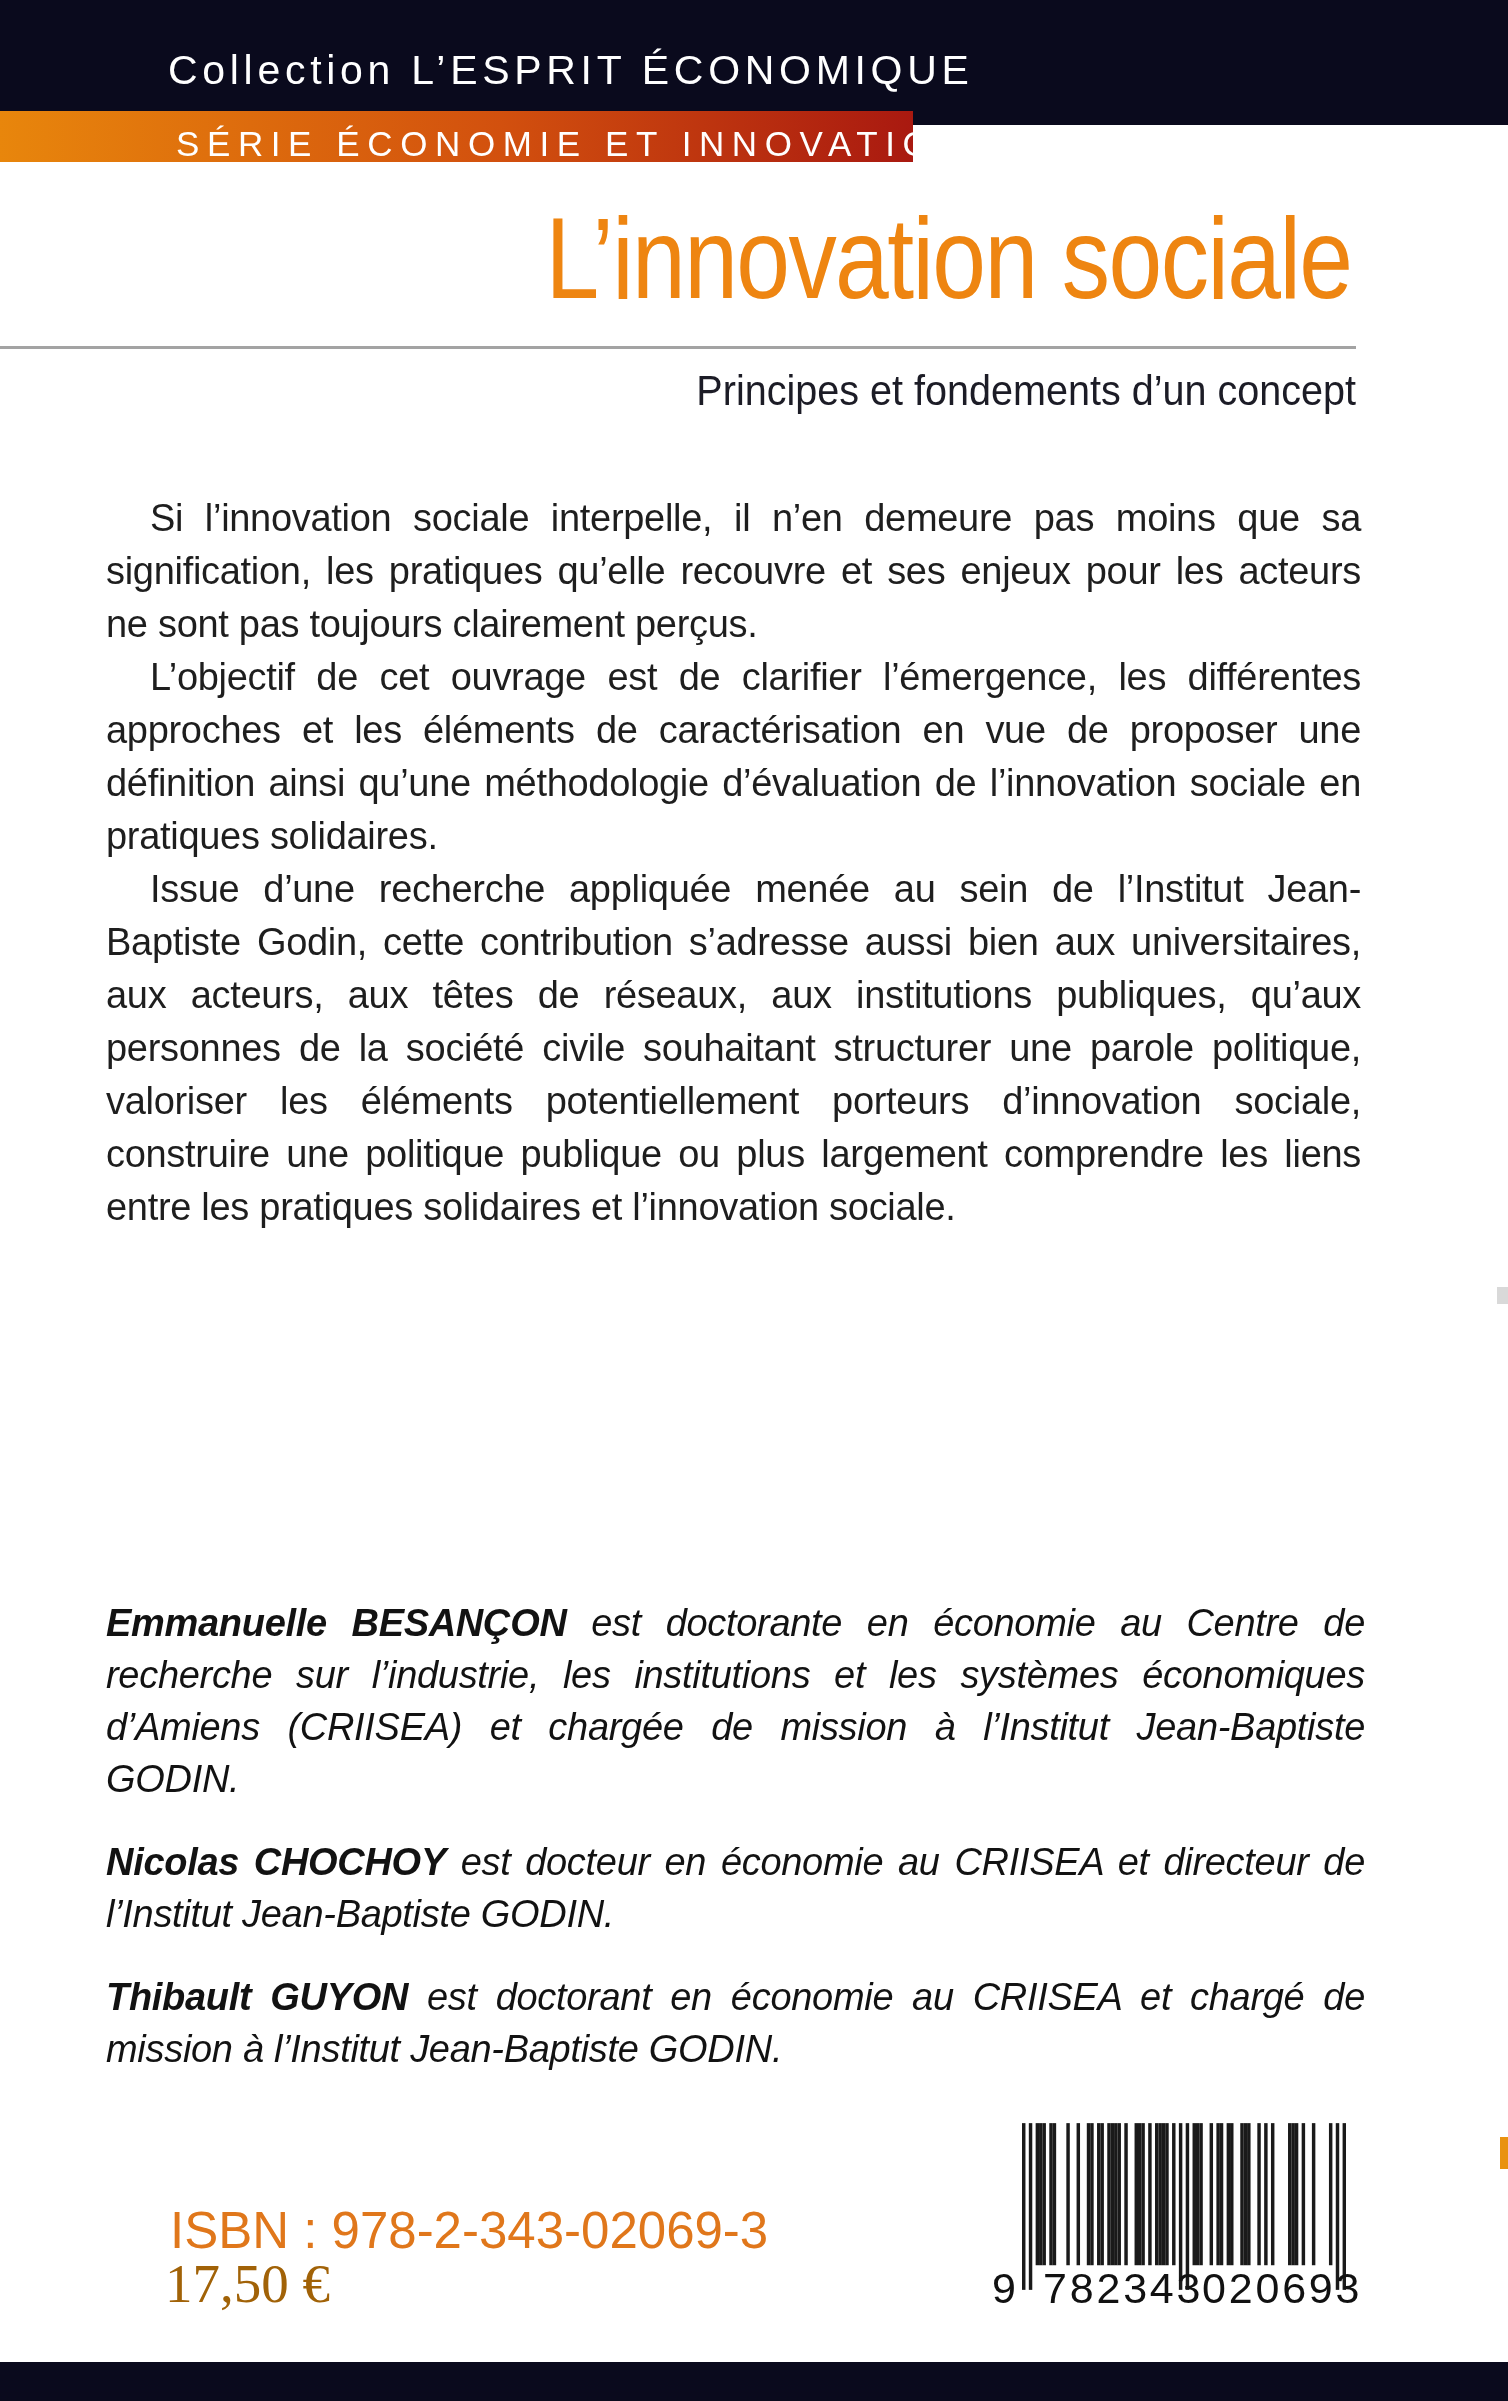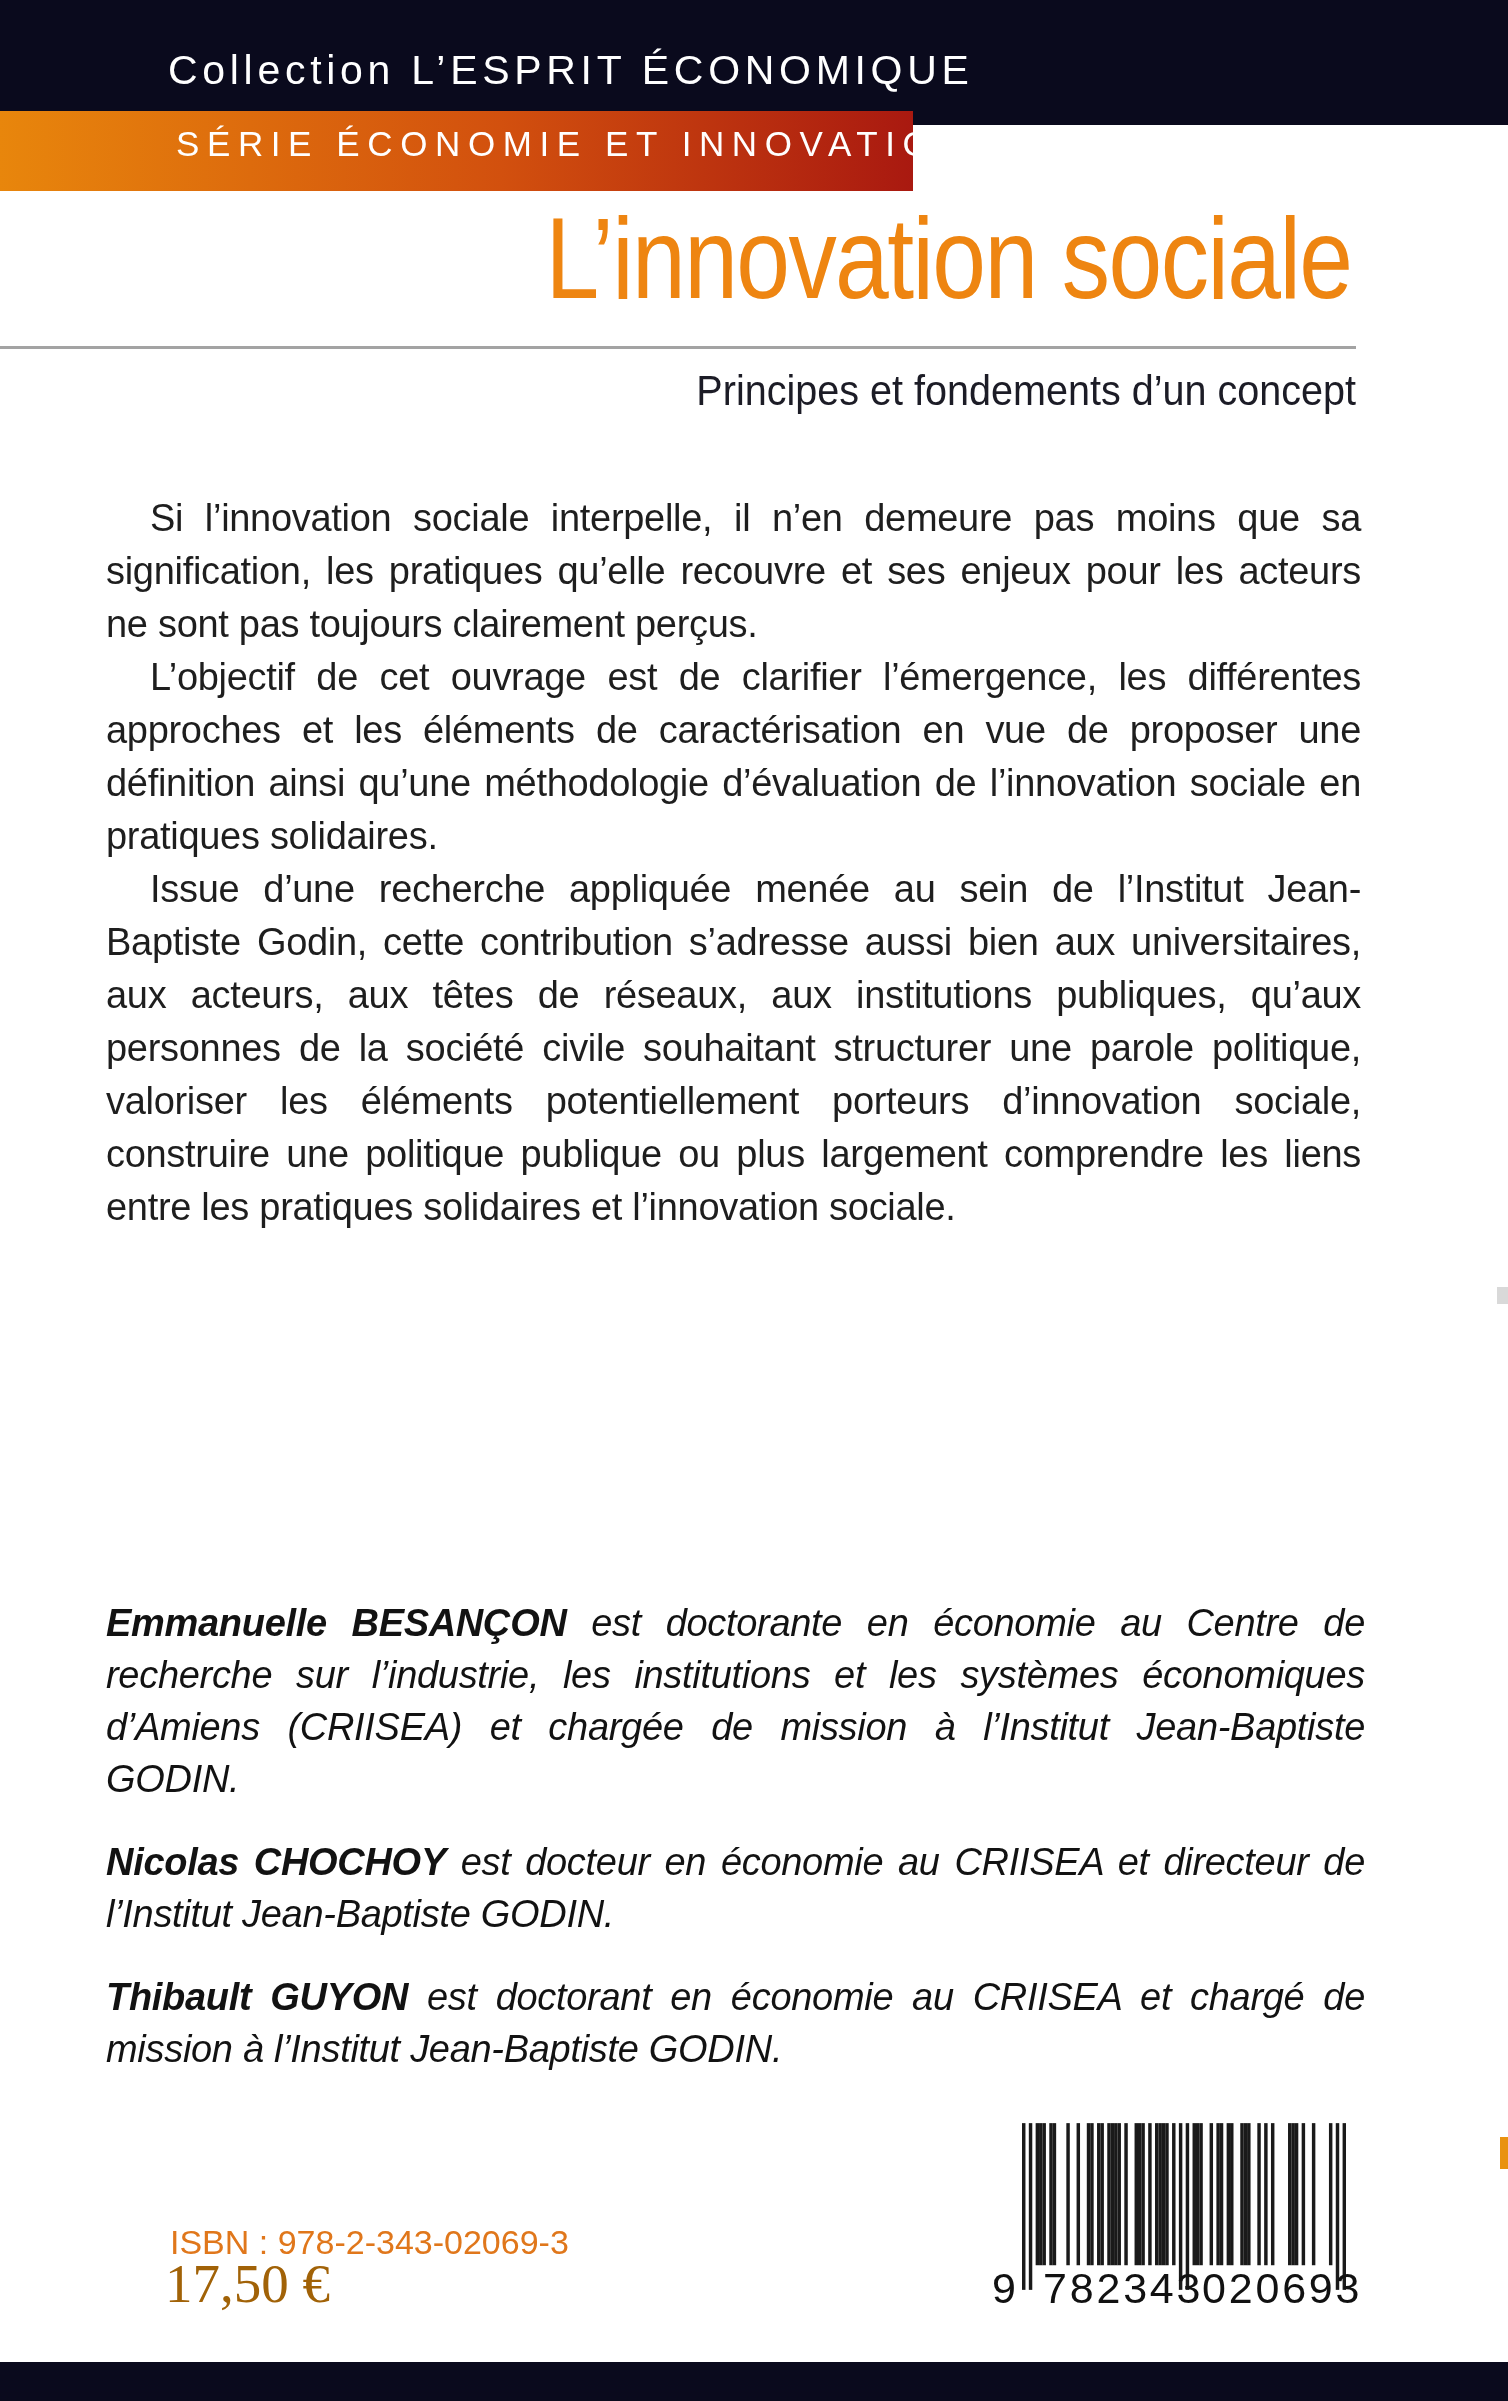--- a/index.html
+++ b/index.html
@@ -5,21 +5,21 @@
   html,body{margin:0;padding:0;}
   body{
     width:1508px;height:2402px;position:relative;background:#ffffff;
     font-family:"Liberation Sans", sans-serif;overflow:hidden;
   }
   .banner{position:absolute;top:0;left:0;width:1508px;height:125px;background:#0a0a1d;}
   .banner-text{
     position:absolute;left:168px;top:47px;color:#ffffff;font-size:41px;
     letter-spacing:4.7px;white-space:nowrap;font-weight:400;
   }
-  .series-bar{position:absolute;top:111px;left:0;width:913px;height:80px;
+  .series-bar{position:absolute;top:111px;left:0;width:913px;height:51px;
     background:linear-gradient(90deg,#e8860c 0%,#d2500e 55%,#a91910 100%);}
   .series-text{
     position:absolute;left:176px;top:13.2px;color:#ffffff;font-size:35px;
     letter-spacing:7.6px;white-space:nowrap;font-weight:400;
   }
   .title{
     position:absolute;top:201px;right:157px;margin:0;color:#ee8511;
     font-size:115px;font-weight:400;letter-spacing:-1.9px;white-space:nowrap;
     transform:scaleX(0.84);transform-origin:100% 50%;line-height:1;
   }
@@ -35,21 +35,21 @@
     letter-spacing:-0.3px;
   }
   .body-copy p{margin:0;text-indent:44px;}
   .authors{
     position:absolute;left:106px;top:1597px;width:1259px;
     font-size:38px;line-height:52px;font-style:italic;color:#121212;
     text-align:justify;letter-spacing:-0.3px;
   }
   .authors p{margin:0 0 31px 0;}
   .authors strong{font-weight:700;margin-top:20px;}
-  .isbn{position:absolute;left:170px;top:2201px;font-size:34px;color:#e0771b;white-space:nowrap;margin-top:22px;}
+  .isbn{position:absolute;left:170px;top:2201px;font-size:51px;color:#e0771b;white-space:nowrap;}
   .price{
     position:absolute;left:165px;top:2252px;font-size:55px;color:#a16207;
     font-family:"Liberation Serif", serif;white-space:nowrap;
   }
   .barcode-wrap{position:absolute;left:1022px;top:2123px;width:324px;height:167px;}
   .bc-digit{position:absolute;top:2264px;font-size:43px;color:#111111;white-space:nowrap;}
   .bc-d1{left:992px;}
   .bc-g1{left:1043px;letter-spacing:2.8px;text-align:right;}
   .bc-g2{left:1202px;letter-spacing:2.8px;}
   .bottom-bar{position:absolute;left:0;top:2362px;width:1508px;height:40px;background:#0a0a1d;}

